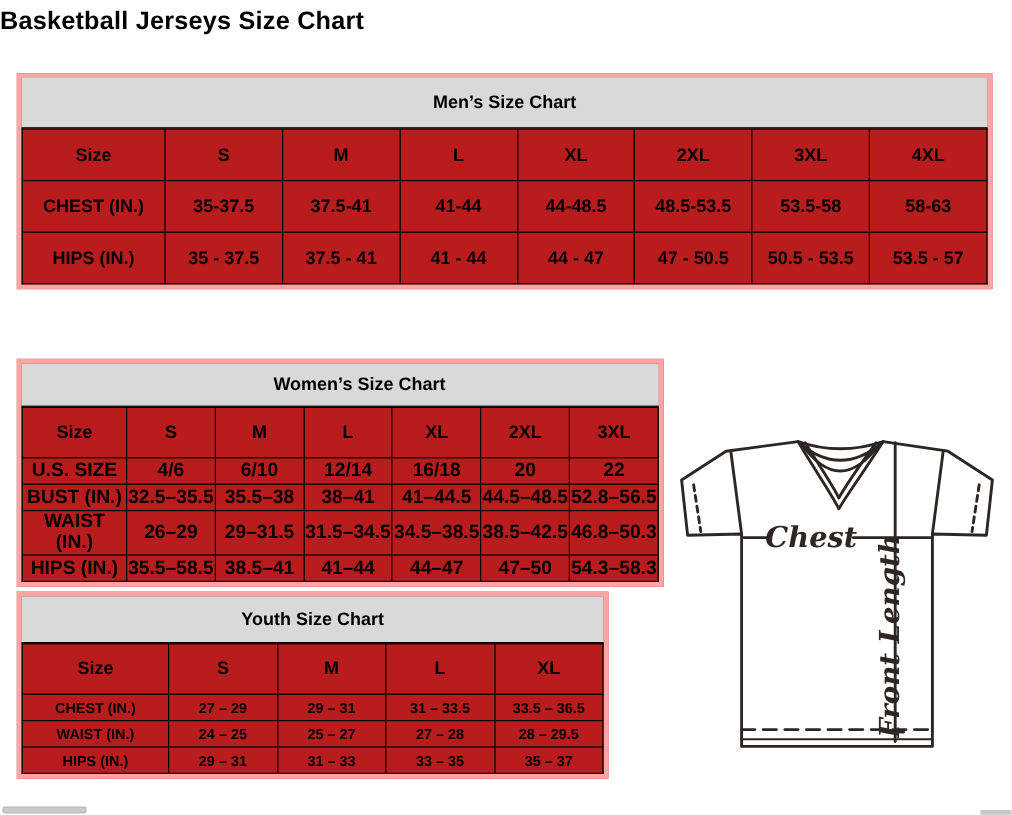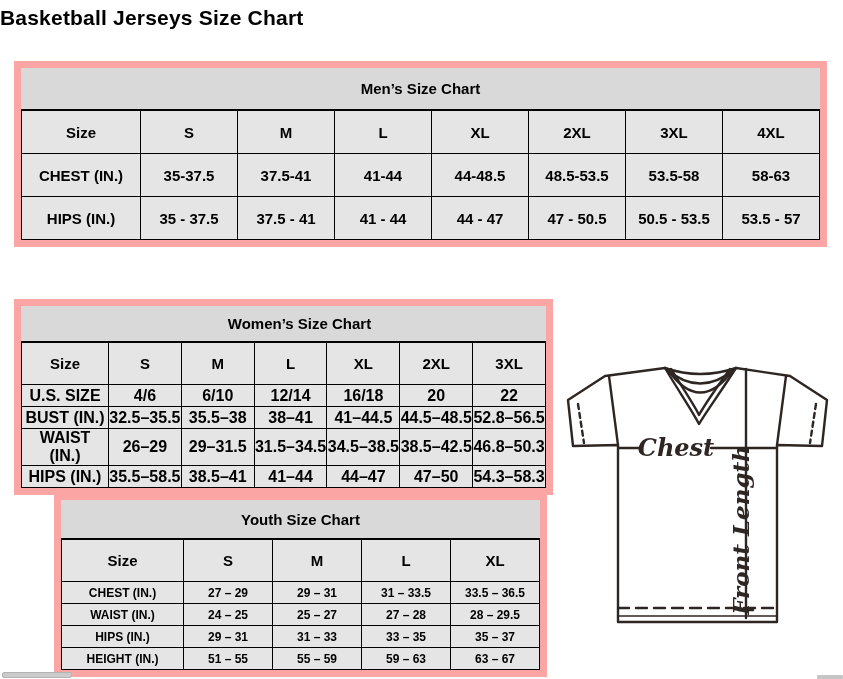--- a/index.html
+++ b/index.html
@@ -4,21 +4,21 @@
 <style>
   html,body{margin:0;padding:0;}
   body{
     width:843px;height:679px;position:relative;background:#ffffff;
     font-family:"Liberation Sans",sans-serif;color:#000;overflow:hidden;
   }
   .page-title{
     position:absolute;left:0;top:6px;width:815px;text-align:left;
     font-size:21px;font-weight:bold;letter-spacing:.2px;
   }
-  .size-chart{position:absolute;border:7px solid #fca5a5;background:#e5e5e5;box-sizing:border-box;}
+  .size-chart{position:absolute;border:4px solid #fca5a5;background:#b91c1c;box-sizing:border-box;}
   .band{
     background:#d9d9d9;border-bottom:1px solid #000;display:flex;
     align-items:center;justify-content:center;font-weight:bold;font-size:15px;
   }
   table{width:100%;border-collapse:collapse;table-layout:fixed;}
   th,td{border:1px solid #000;text-align:center;font-weight:bold;padding:0;vertical-align:middle;}
   
   #men-chart{left:14px;top:61px;width:813px;}
   #men-chart .band{height:41px;}
   #men-chart tr{height:43px;}
@@ -26,21 +26,21 @@
   #men-chart th.lbl{width:118px;}
   
   #women-chart{left:14px;top:299px;width:539px;}
   #women-chart .band{height:35px;padding-left:32px;}
   #women-chart tr.cols{height:42px;}
   #women-chart tr.vals{height:22px;}
   #women-chart tr.cols th{font-size:15px;}
   #women-chart tr.vals th,#women-chart tr.vals td{font-size:16px;}
   #women-chart th.lbl{width:86px;}
   
-  #youth-chart{left:14px;top:493px;width:493px;margin-left:40px;}
+  #youth-chart{left:14px;top:493px;width:493px;}
   #youth-chart .band{height:38px;}
   #youth-chart tr.cols{height:42px;}
   #youth-chart tr.vals{height:22px;}
   #youth-chart tr.cols th{font-size:15px;}
   #youth-chart tr.vals th,#youth-chart tr.vals td{font-size:12px;}
   #youth-chart th.lbl{width:121px;}
   
   .jersey{position:absolute;left:558px;top:358px;}
   .jersey text{
     font-family:"DejaVu Serif","Liberation Serif",serif;
@@ -171,27 +171,20 @@
           <td>27 – 28</td>
           <td>28 – 29.5</td>
         </tr>
         <tr class="vals">
           <th>HIPS (IN.)</th>
           <td>29 – 31</td>
           <td>31 – 33</td>
           <td>33 – 35</td>
           <td>35 – 37</td>
         </tr>
-        <tr class="vals">
-          <th>HEIGHT (IN.)</th>
-          <td>51 – 55</td>
-          <td>55 – 59</td>
-          <td>59 – 63</td>
-          <td>63 – 67</td>
-        </tr>
       </tbody>
     </table>
 </div>
 
 <svg class="jersey" width="285" height="320" viewBox="0 0 285 320">
   <g fill="none" stroke="#2d2622" stroke-width="2.4" stroke-linejoin="round" stroke-linecap="round">
 
     <path d="M107,10 L47,18 L10,42 L15,88 L60,87 L60,264 L219,264 L219,87 L264,88 L269,42 L232,18 L178,10"></path>
 
     <path d="M51,18 L60,87"></path>

